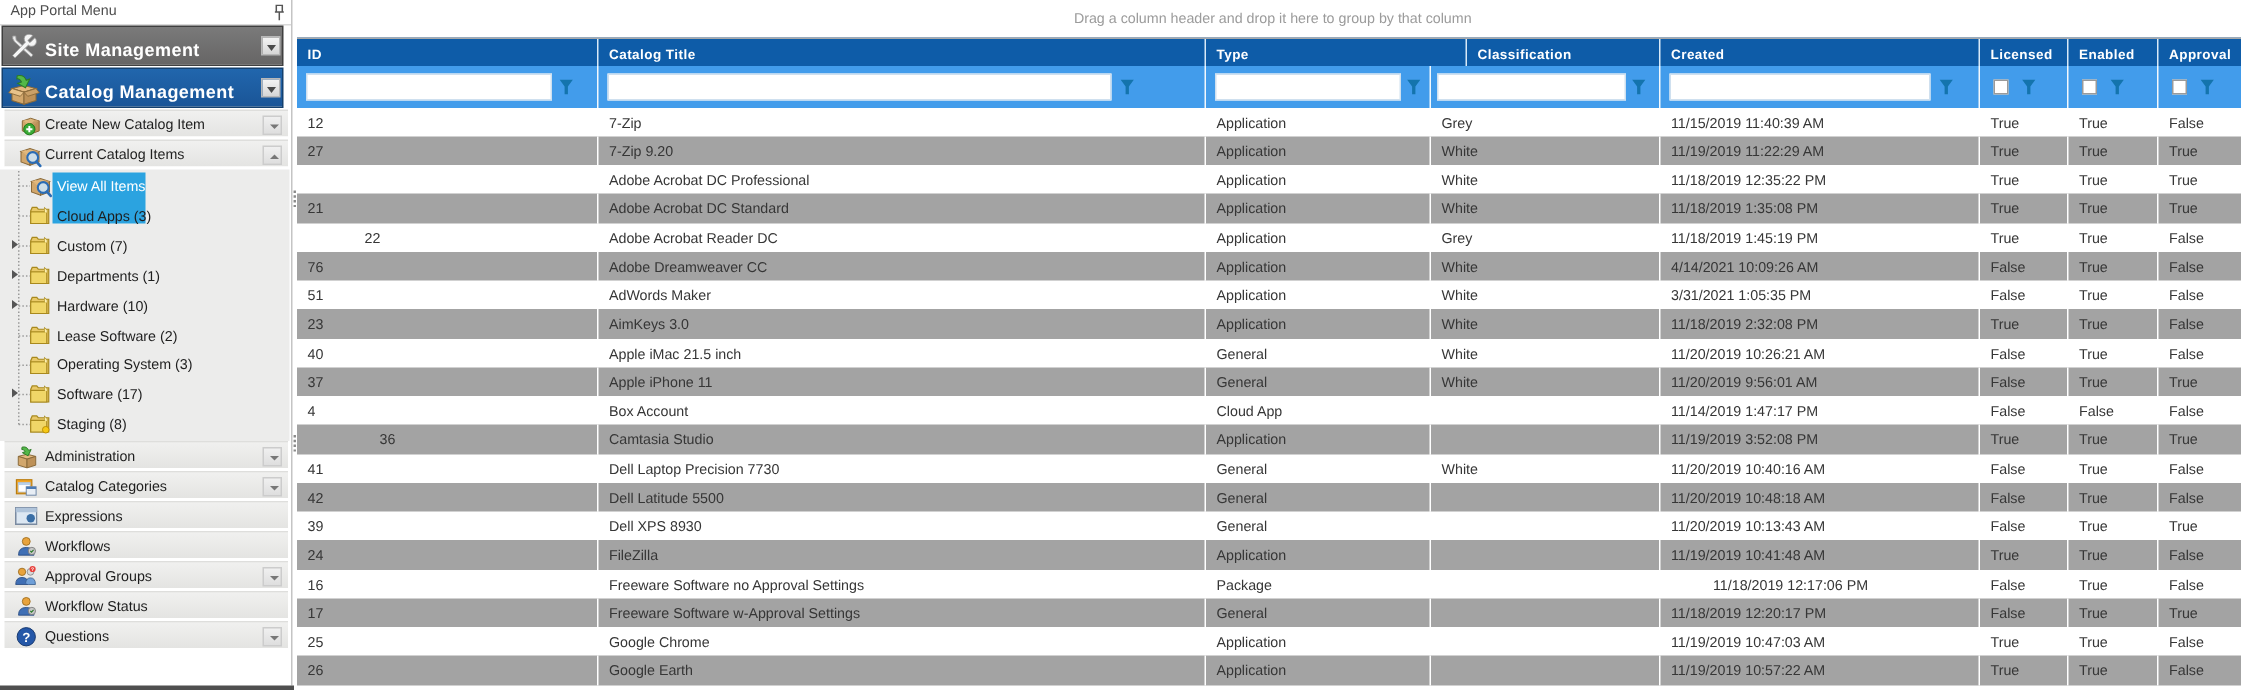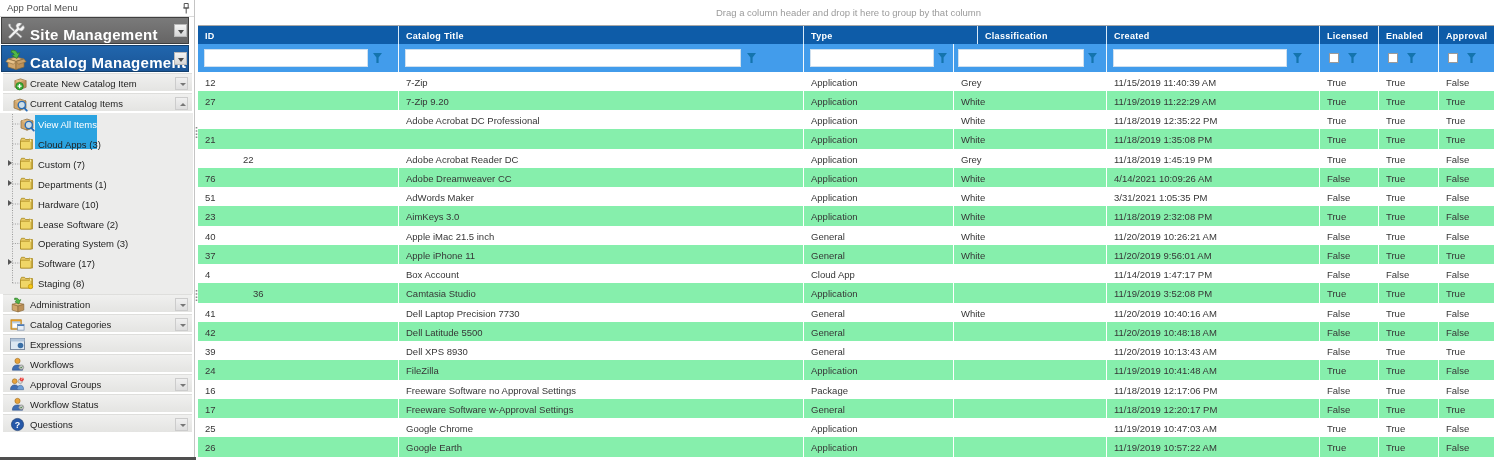--- a/index.html
+++ b/index.html
@@ -4,21 +4,21 @@
 html,body{width:1499px;height:460px;overflow:hidden;background:#fff;
  font-family:"Liberation Sans",sans-serif;-webkit-font-smoothing:antialiased}
 .abs{position:absolute}
 
 #sidebar{position:absolute;left:0;top:0;width:196px;height:460px;background:#fff}
 #split{position:absolute;left:194px;top:0;width:1px;height:457px;background:#c4c4c4}
 #sbbottom{position:absolute;left:0;top:457px;width:196px;height:3px;background:#4f4f4f}
 #sbtitle{position:absolute;left:0;top:0;width:194px;height:17px;background:#fff;border-bottom:1px solid #d9d9d9}
 #sbtitle span{position:absolute;left:7px;top:2px;font-size:9.5px;color:#4d4d4d}
 .grpbar{position:absolute;left:1px;width:188px;height:27px;border:1px solid #3f3f3f}
-.grpbar .lbl{position:absolute;left:28px;top:8px;font-size:15px;font-weight:bold;color:#fff;letter-spacing:0.3px}
+.grpbar .lbl{position:absolute;left:28px;top:8px;font-size:12px;font-weight:bold;color:#fff;letter-spacing:0.3px}
 .grpbtn{position:absolute;right:1px;top:6px;width:13px;height:13px;background:linear-gradient(#f4f4f4,#d6d6d6);border:1px solid #b8b8b8;text-align:center}
 .grpbtn:after{content:"";position:absolute;left:2.5px;top:4.5px;border-left:3.5px solid transparent;border-right:3.5px solid transparent;border-top:4.5px solid #4a4a4a}
 #sitebar{top:17px;background:linear-gradient(#7a7a7a,#666565)}
 #catbar{top:45px;background:linear-gradient(#2166ad,#1a5597);border-color:#14406e}
 .mrow{position:absolute;left:3px;width:189px;height:19px;background:linear-gradient(#f0f0ef,#e4e4e2);border-bottom:1px solid #ffffff;border-top:1px solid #dededc}
 .mrow .lbl2{position:absolute;left:27px;top:4px;font-size:9.5px;color:#1e1e1e}
 .smbtn{position:absolute;right:4px;top:3px;width:13px;height:13px;background:linear-gradient(#f0f0f0,#dedede);border:1px solid #cccccc}
 .smbtn:after{content:"";position:absolute;left:3.5px;top:5px;border-left:3px solid transparent;border-right:3px solid transparent;border-top:3.5px solid #777}
 .smbtn.up:after{border-top:none;border-bottom:3.5px solid #777}
 #tree{position:absolute;left:0;top:113px;width:193px;height:181px;background:#ececeb}
@@ -34,21 +34,21 @@
 #hdr{position:absolute;left:0;top:25px;width:1296px;height:19px;background:#0e5ca8;border-top:1px solid #a8a8a8}
 .hc{position:absolute;top:0;height:19px;border-left:1px solid #d8e9f7;color:#fff;font-size:9px;font-weight:bold}
 .hc span{position:absolute;left:7px;top:5px;white-space:nowrap;letter-spacing:0.3px}
 #flt{position:absolute;left:0;top:44px;width:1296px;height:27.5px;background:#429ceb}
 .fc{position:absolute;top:0;height:28px;border-left:1px solid #f2f8fd}
 .finp{position:absolute;top:5px;height:18px;background:#fff;border:1px solid #cfe0ef}
 .cbx{position:absolute;top:9px;width:10px;height:10px;background:#fff;border:1px solid #9a9a9a}
 .funnel{position:absolute;top:9px;width:9px;height:10px}
 #rows{position:absolute;left:0;top:71.5px;width:1296px;height:388.5px}
 .r{position:absolute;left:0;width:1296px;height:19.25px}
-.r.odd{background:#86efac}
+.r.odd{background:#a3a3a3}
 .c{position:absolute;top:0;height:19.25px;border-left:1px solid #fff;font-size:9.5px;color:#363636}
 .c span{position:absolute;left:7px;top:5px;white-space:nowrap}
 </style></head><body>
 <div id="grid">
 <div id="groupbar">
       <span>Drag a column header and drop it here to group by that column</span>
     </div>
 <div id="hdr">
 <div class="hc" style="left:0px;width:200px;border-left:none;">
         <span>ID</span>
@@ -201,20 +201,23 @@
           <span>True</span>
         </div>
         <div class="c" style="left:1240px;width:56px;">
           <span>True</span>
         </div>
       </div>
 <div class="r odd" style="top:57.75px">
         <div class="c" style="left:0px;width:200px;border-left:none;">
           <span>21</span>
         </div>
+        <div class="c" style="left:200px;width:405px;">
+          <span>Adobe Acrobat DC Standard</span>
+        </div>
         <div class="c" style="left:605px;width:150px;">
           <span>Application</span>
         </div>
         <div class="c" style="left:755px;width:153px;">
           <span>White</span>
         </div>
         <div class="c" style="left:908px;width:213px;">
           <span>11/18/2019 1:35:08 PM</span>
         </div>
         <div class="c" style="left:1121px;width:59px;">
@@ -545,21 +548,21 @@
         </div>
         <div class="c" style="left:200px;width:405px;">
           <span>Freeware Software no Approval Settings</span>
         </div>
         <div class="c" style="left:605px;width:150px;">
           <span>Package</span>
         </div>
         <div class="c" style="left:755px;width:153px;">
           <span></span>
         </div>
-        <div class="c" style="left:908px;width:213px;">
+        <div class="c" style="left:936px;width:213px;">
           <span>11/18/2019 12:17:06 PM</span>
         </div>
         <div class="c" style="left:1121px;width:59px;">
           <span>False</span>
         </div>
         <div class="c" style="left:1180px;width:60px;">
           <span>True</span>
         </div>
         <div class="c" style="left:1240px;width:56px;">
           <span>False</span>

